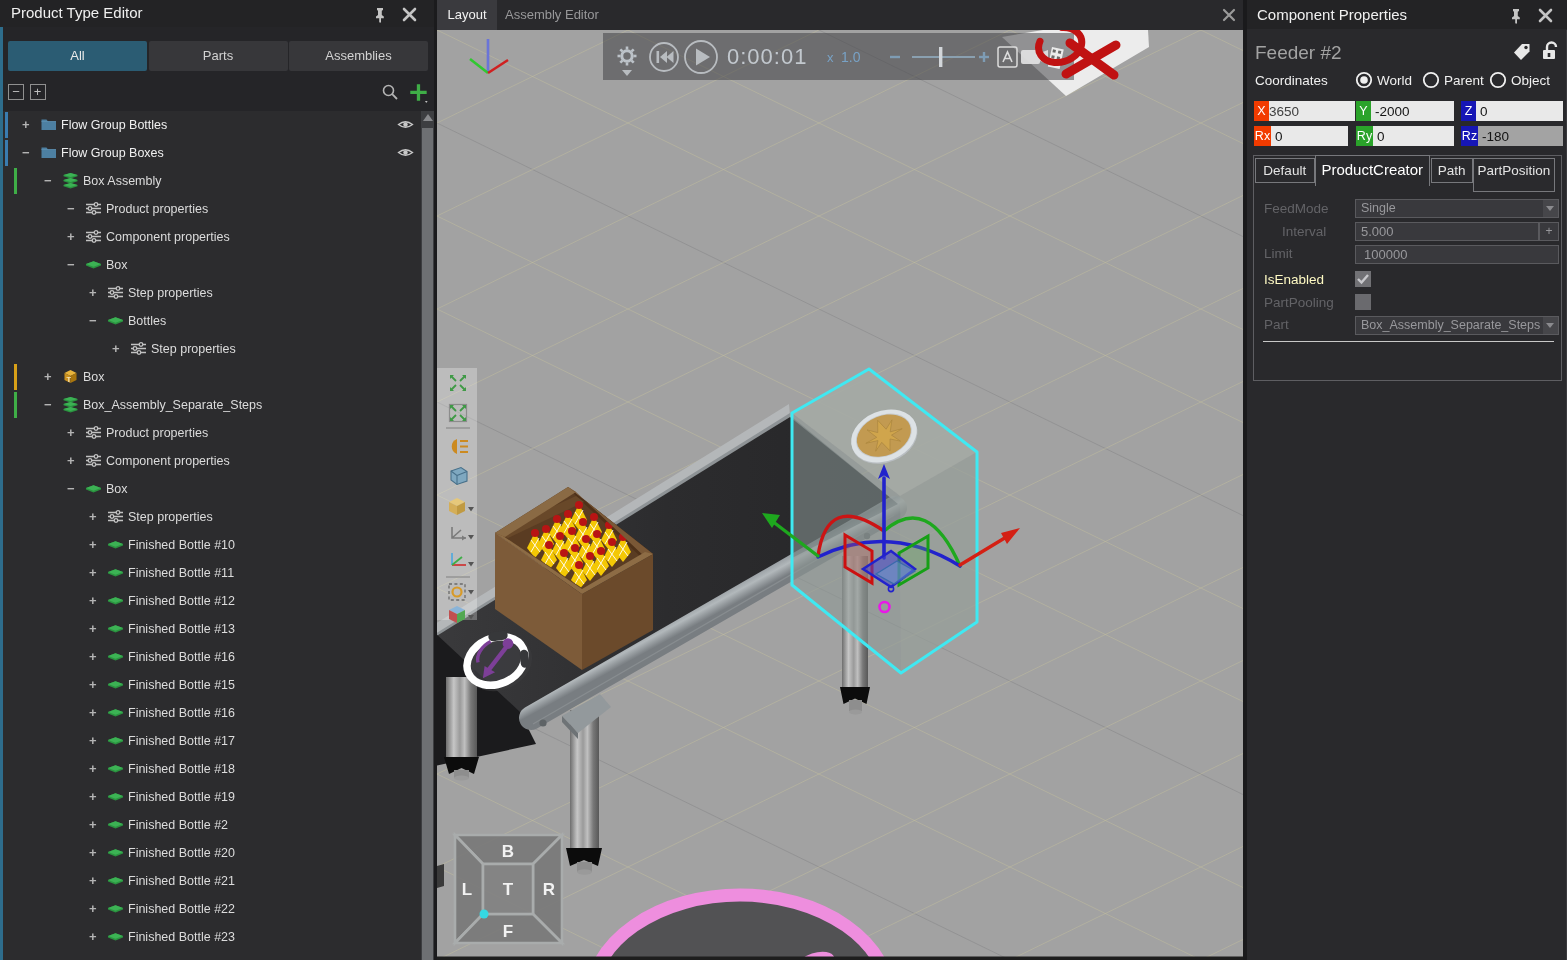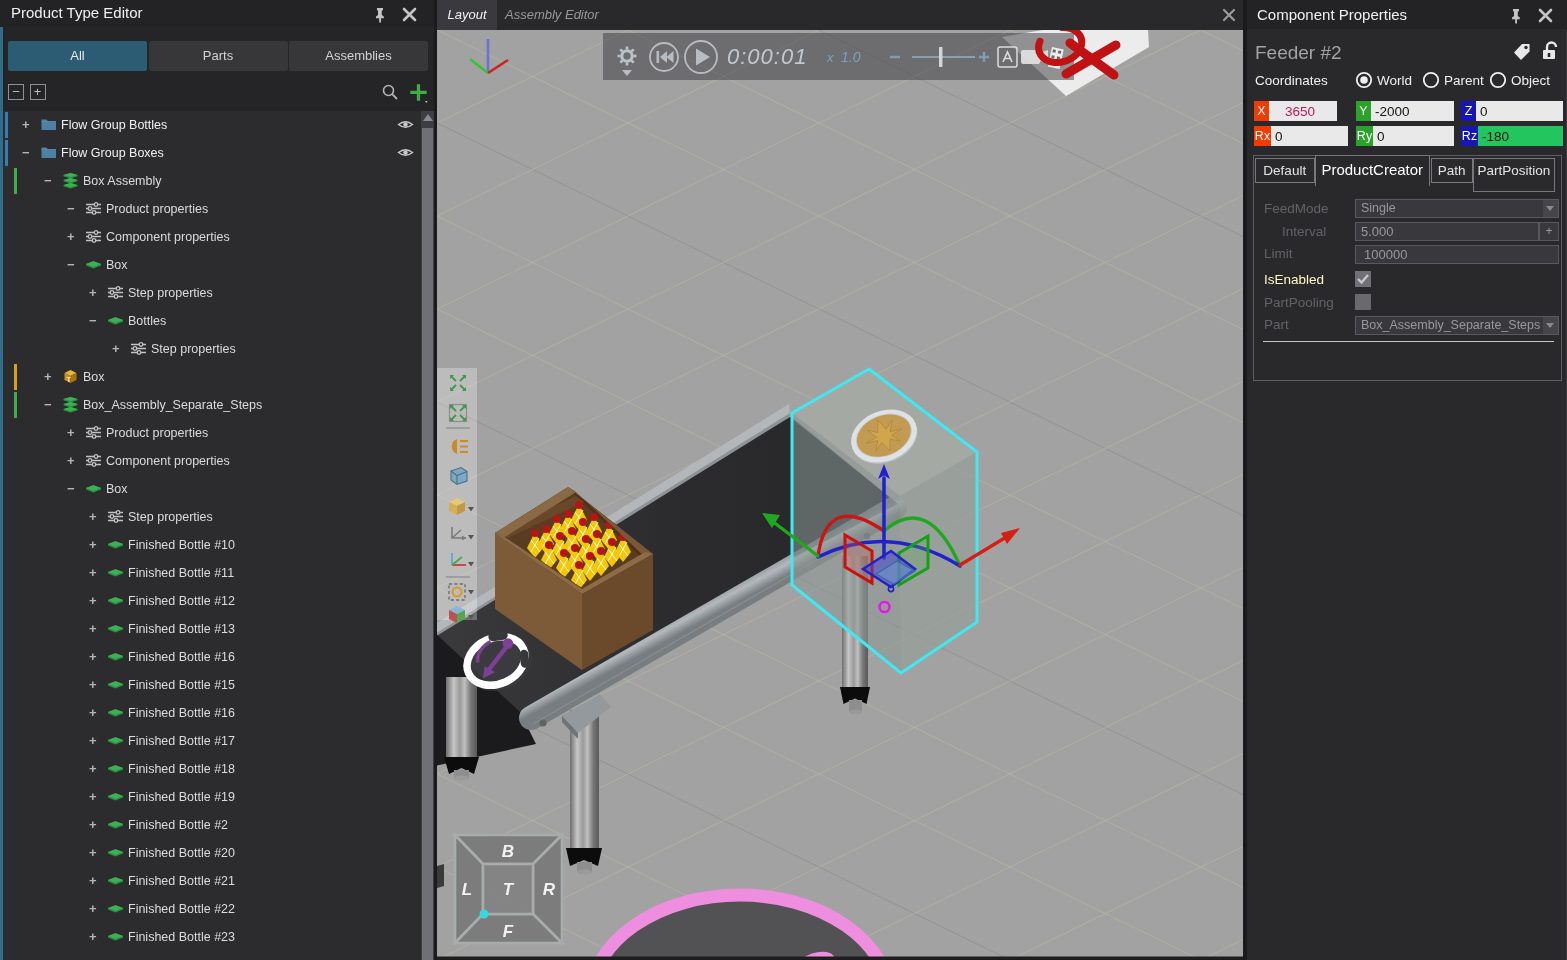--- a/index.html
+++ b/index.html
@@ -1,18 +1,18 @@
 <!DOCTYPE html>
 <html><head><meta charset="utf-8">
 <style>
 *{margin:0;padding:0;box-sizing:border-box;font-family:"Liberation Sans",sans-serif;}
 html,body{width:1567px;height:960px;overflow:hidden;background:#2b2b2d;}
 .abs{position:absolute;}
 #left{position:absolute;left:0;top:0;width:434px;height:792px;background:#2c2c2e;}
-#vp{position:absolute;left:434px;top:0;width:811px;height:960px;background:#a2a2a2;border-left:3px solid #1b1b1d;font-style:italic;}
+#vp{position:absolute;left:434px;top:0;width:811px;height:960px;background:#a2a2a2;border-left:3px solid #1b1b1d;}
 #right{position:absolute;left:1243px;top:0;width:324px;height:960px;background:#29292c;border-left:4px solid #1a1a1c;}
 .row{position:absolute;left:0;width:420px;height:28px;}
 .lb{position:absolute;top:7px;font-size:12.5px;color:#dcdcdc;white-space:nowrap;}
 .ex{position:absolute;top:6px;font-size:13px;color:#b4b4b4;font-weight:bold;}
 .st{position:absolute;top:1px;width:3px;height:26px;}
 </style></head><body>
 <div id="left">
 <div class="abs" style="left:0;top:0;width:434px;height:27px;background:#232325;"></div>
 <div class="abs" style="left:11px;top:4px;font-size:15px;color:#f0f0f0;">Product Type Editor</div>
 <svg class="abs" style="left:372px;top:7px" width="16" height="16" viewBox="0 0 16 16">
@@ -775,31 +775,31 @@
     <div class="abs" style="left:130px;top:73px;font-size:13.5px;color:#f0f0f0;">World</div>
 <svg class="abs" style="left:175px;top:71px" width="18" height="18" viewBox="0 0 18 18">
       <circle cx="9" cy="9" r="7.2" fill="none" stroke="#f0f0f0" stroke-width="1.8"></circle>
     </svg>
     <div class="abs" style="left:197px;top:73px;font-size:13.5px;color:#f0f0f0;">Parent</div>
 <svg class="abs" style="left:242px;top:71px" width="18" height="18" viewBox="0 0 18 18">
       <circle cx="9" cy="9" r="7.2" fill="none" stroke="#f0f0f0" stroke-width="1.8"></circle>
     </svg>
     <div class="abs" style="left:264px;top:73px;font-size:13.5px;color:#f0f0f0;">Object</div>
 <div class="abs" style="left:7px;top:100.5px;width:15px;height:20.5px;background:#f23b00;color:#fff;font-size:12.5px;text-align:center;line-height:21px;">X</div>
-<div class="abs" style="left:22px;top:100.5px;width:68px;height:20.5px;background:#e9e9e9;color:#be185d;font-size:13.5px;line-height:21px;padding-left:16px;">3650</div>
+<div class="abs" style="left:22px;top:100.5px;width:86px;height:20.5px;background:#e9e9e9;color:#404040;font-size:13.5px;line-height:21px;padding-left:0;">3650</div>
 <div class="abs" style="left:109px;top:100.5px;width:15px;height:20.5px;background:#2aa32a;color:#fff;font-size:12.5px;text-align:center;line-height:21px;">Y</div>
 <div class="abs" style="left:124px;top:100.5px;width:83px;height:20.5px;background:#e9e9e9;color:#141414;font-size:13.5px;line-height:21px;padding-left:4px;">-2000</div>
 <div class="abs" style="left:214px;top:100.5px;width:15px;height:20.5px;background:#1616b6;color:#fff;font-size:12.5px;text-align:center;line-height:21px;">Z</div>
 <div class="abs" style="left:229px;top:100.5px;width:87px;height:20.5px;background:#e9e9e9;color:#141414;font-size:13.5px;line-height:21px;padding-left:4px;">0</div>
 <div class="abs" style="left:7px;top:125.5px;width:17px;height:20.5px;background:#f23b00;color:#fff;font-size:12.5px;text-align:center;line-height:21px;">Rx</div>
 <div class="abs" style="left:24px;top:125.5px;width:77px;height:20.5px;background:#e9e9e9;color:#141414;font-size:13.5px;line-height:21px;padding-left:4px;">0</div>
 <div class="abs" style="left:109px;top:125.5px;width:17px;height:20.5px;background:#2aa32a;color:#fff;font-size:12.5px;text-align:center;line-height:21px;">Ry</div>
 <div class="abs" style="left:126px;top:125.5px;width:81px;height:20.5px;background:#e9e9e9;color:#141414;font-size:13.5px;line-height:21px;padding-left:4px;">0</div>
 <div class="abs" style="left:214px;top:125.5px;width:17px;height:20.5px;background:#1616b6;color:#fff;font-size:12.5px;text-align:center;line-height:21px;">Rz</div>
-<div class="abs" style="left:231px;top:125.5px;width:85px;height:20.5px;background:#22c55e;color:#141414;font-size:13.5px;line-height:21px;padding-left:4px;">-180</div>
+<div class="abs" style="left:231px;top:125.5px;width:85px;height:20.5px;background:#a3a3a3;color:#141414;font-size:13.5px;line-height:21px;padding-left:4px;">-180</div>
 <div class="abs" style="left:6px;top:155px;width:309px;height:226px;border:1px solid #5e5e62;"></div>
 <div class="abs" style="left:8px;top:157.5px;width:59.5px;height:25.5px;border:1px solid #77787c;background:#2a2a2d;color:#e4e4e4;font-size:13.5px;text-align:center;line-height:24px;">Default</div>
 <div class="abs" style="left:68px;top:155px;width:114.5px;height:31px;border:1px solid #77787c;border-bottom:none;background:#29292c;color:#ffffff;font-size:15px;text-align:center;line-height:27px;">ProductCreator</div>
 <div class="abs" style="left:183.7px;top:157.5px;width:42px;height:25.5px;border:1px solid #77787c;background:#2a2a2d;color:#e4e4e4;font-size:13.5px;text-align:center;line-height:24px;">Path</div>
 <div class="abs" style="left:226px;top:157.5px;width:82px;height:34px;border:1px solid #77787c;background:#2a2a2d;color:#e4e4e4;font-size:13.5px;text-align:center;line-height:24px;">PartPosition</div>
 <div class="abs" style="left:17px;top:200.5px;font-size:13.5px;color:#636367;">FeedMode</div>
 <div class="abs" style="left:17px;top:223.5px;font-size:13.5px;color:#636367;margin-left:18px;">Interval</div>
 <div class="abs" style="left:17px;top:246.0px;font-size:13.5px;color:#636367;">Limit</div>
 <div class="abs" style="left:17px;top:271.5px;font-size:13.5px;color:#fef9c3;">IsEnabled</div>
 <div class="abs" style="left:17px;top:294.5px;font-size:13.5px;color:#636367;">PartPooling</div>

